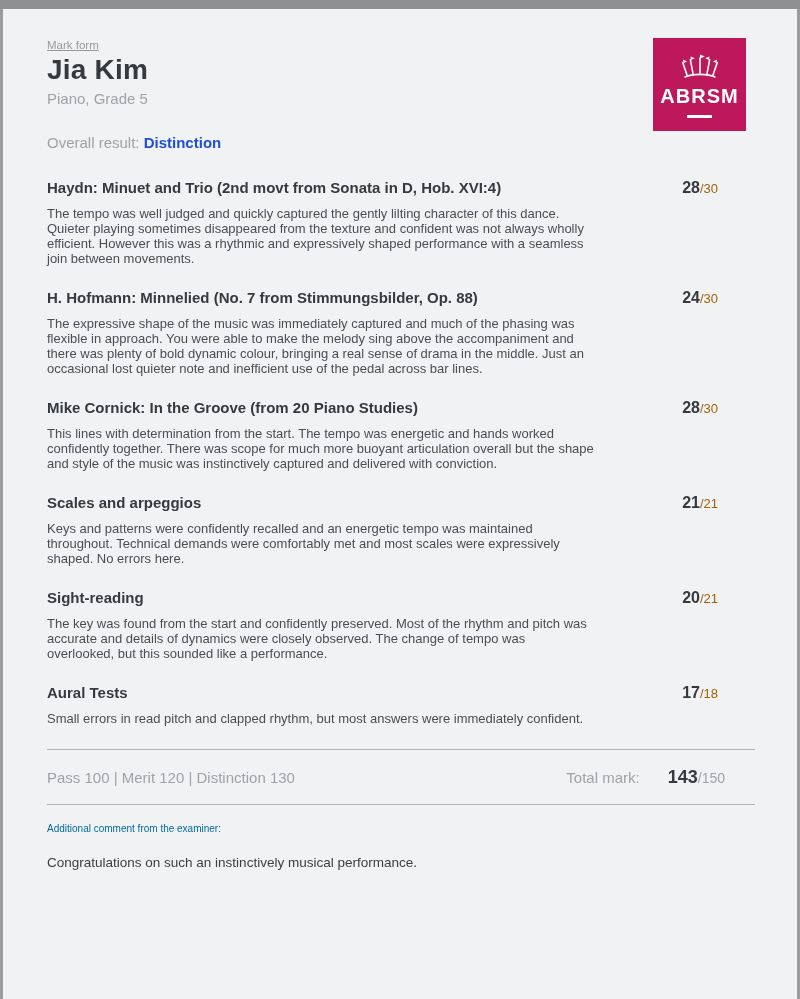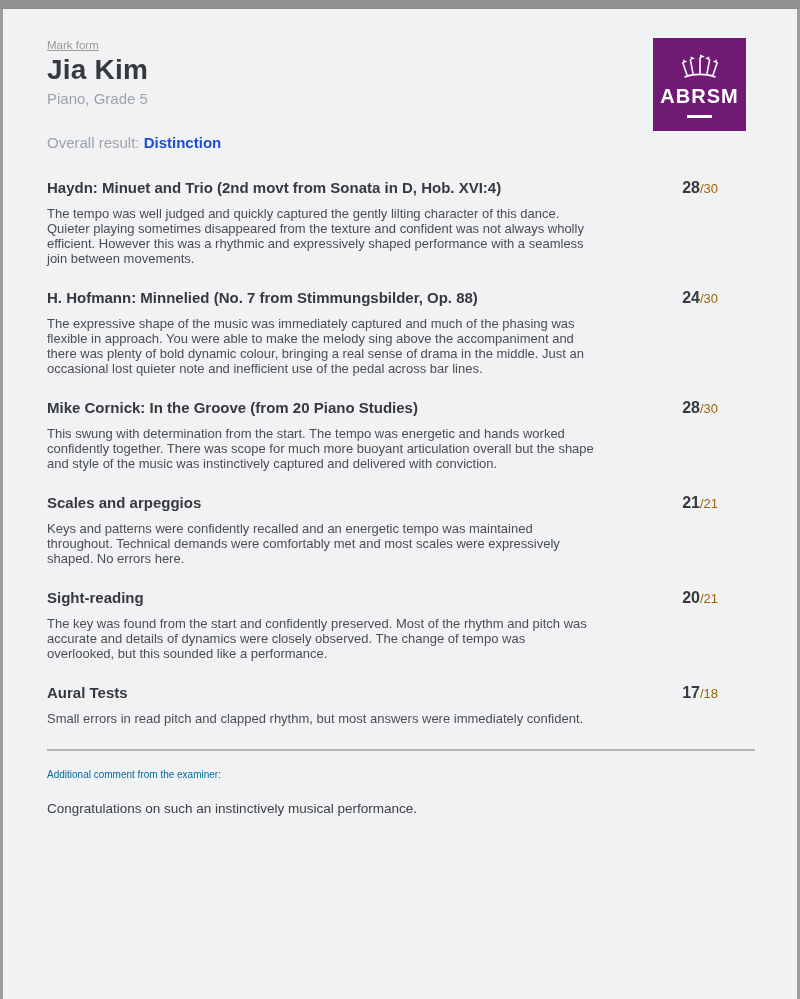--- a/index.html
+++ b/index.html
@@ -25,21 +25,21 @@
   
   .mark-form { padding-top: 39px; font-size: 11.5px; color: #97999c; text-decoration: underline; }
   .candidate-name { margin-top: 3px; font-size: 28px; font-weight: 700; color: #36393d; letter-spacing: 0.2px; }
   .subject { margin-top: 4px; font-size: 15px; color: #9fa3a7; }
   .overall { margin-top: 27px; font-size: 15px; color: #9fa3a7; }
   .overall .val { color: #1d4ed8; font-weight: 700; }
 
   .logo {
     position: absolute; top: 38px; right: 54px;
     width: 93px; height: 93px;
-    background: #701a75;
+    background: #be185d;
     display: flex; flex-direction: column; align-items: center; justify-content: center;
   }
   .logo-text { color: #ffffff; font-size: 20px; font-weight: 700; letter-spacing: 1px; margin-top: 2px; }
   .logo-dash { width: 25px; height: 3px; background: #ffffff; margin-top: 7px; }
 
   
   .sections { margin-top: 28px; }
   .section { margin-bottom: 23px; }
   .section-head { display: flex; justify-content: space-between; align-items: baseline; }
   .section-title { font-size: 15px; font-weight: 700; color: #36393d; }
@@ -121,21 +121,21 @@
     <div class="section-comment">The expressive shape of the music was immediately captured and much of the phasing was flexible in approach. You were able to make the melody sing above the accompaniment and there was plenty of bold dynamic colour, bringing a real sense of drama in the middle. Just an occasional lost quieter note and inefficient use of the pedal across bar lines.</div>
   </div>
 
   <div class="section">
     <div class="section-head">
       <span class="section-title">Mike Cornick: In the Groove (from 20 Piano Studies)</span>
       <span class="section-mark">
         <span class="mark-num">28</span><span class="mark-outof">/30</span>
       </span>
     </div>
-    <div class="section-comment">This swung with determination from the start. The tempo was energetic and hands worked confidently together. There was scope for much more buoyant articulation overall but the shape and style of the music was instinctively captured and delivered with conviction.</div>
+    <div class="section-comment">This lines with determination from the start. The tempo was energetic and hands worked confidently together. There was scope for much more buoyant articulation overall but the shape and style of the music was instinctively captured and delivered with conviction.</div>
   </div>
 
   <div class="section">
     <div class="section-head">
       <span class="section-title">Scales and arpeggios</span>
       <span class="section-mark">
         <span class="mark-num">21</span><span class="mark-outof">/21</span>
       </span>
     </div>
     <div class="section-comment">Keys and patterns were confidently recalled and an energetic tempo was maintained throughout. Technical demands were comfortably met and most scales were expressively shaped. No errors here.</div>
@@ -157,19 +157,28 @@
       <span class="section-mark">
         <span class="mark-num">17</span><span class="mark-outof">/18</span>
       </span>
     </div>
     <div class="section-comment">Small errors in read pitch and clapped rhythm, but most answers were immediately confident.</div>
   </div>
 </div>
 
   <hr class="rule rule-top">
 
+  <div class="totals-row">
+    <span class="thresholds">Pass 100 | Merit 120 | Distinction 130</span>
+    <span class="total-right">
+      <span class="total-label">Total mark:</span>
+      <span>
+        <span class="total-num">143</span><span class="total-outof">/150</span>
+      </span>
+    </span>
+  </div>
 
   <hr class="rule">
 
   <div class="additional-label">Additional comment from the examiner:</div>
   <div class="additional-comment">Congratulations on such an instinctively musical performance.</div>
 
 </div>
 
 </body></html>

